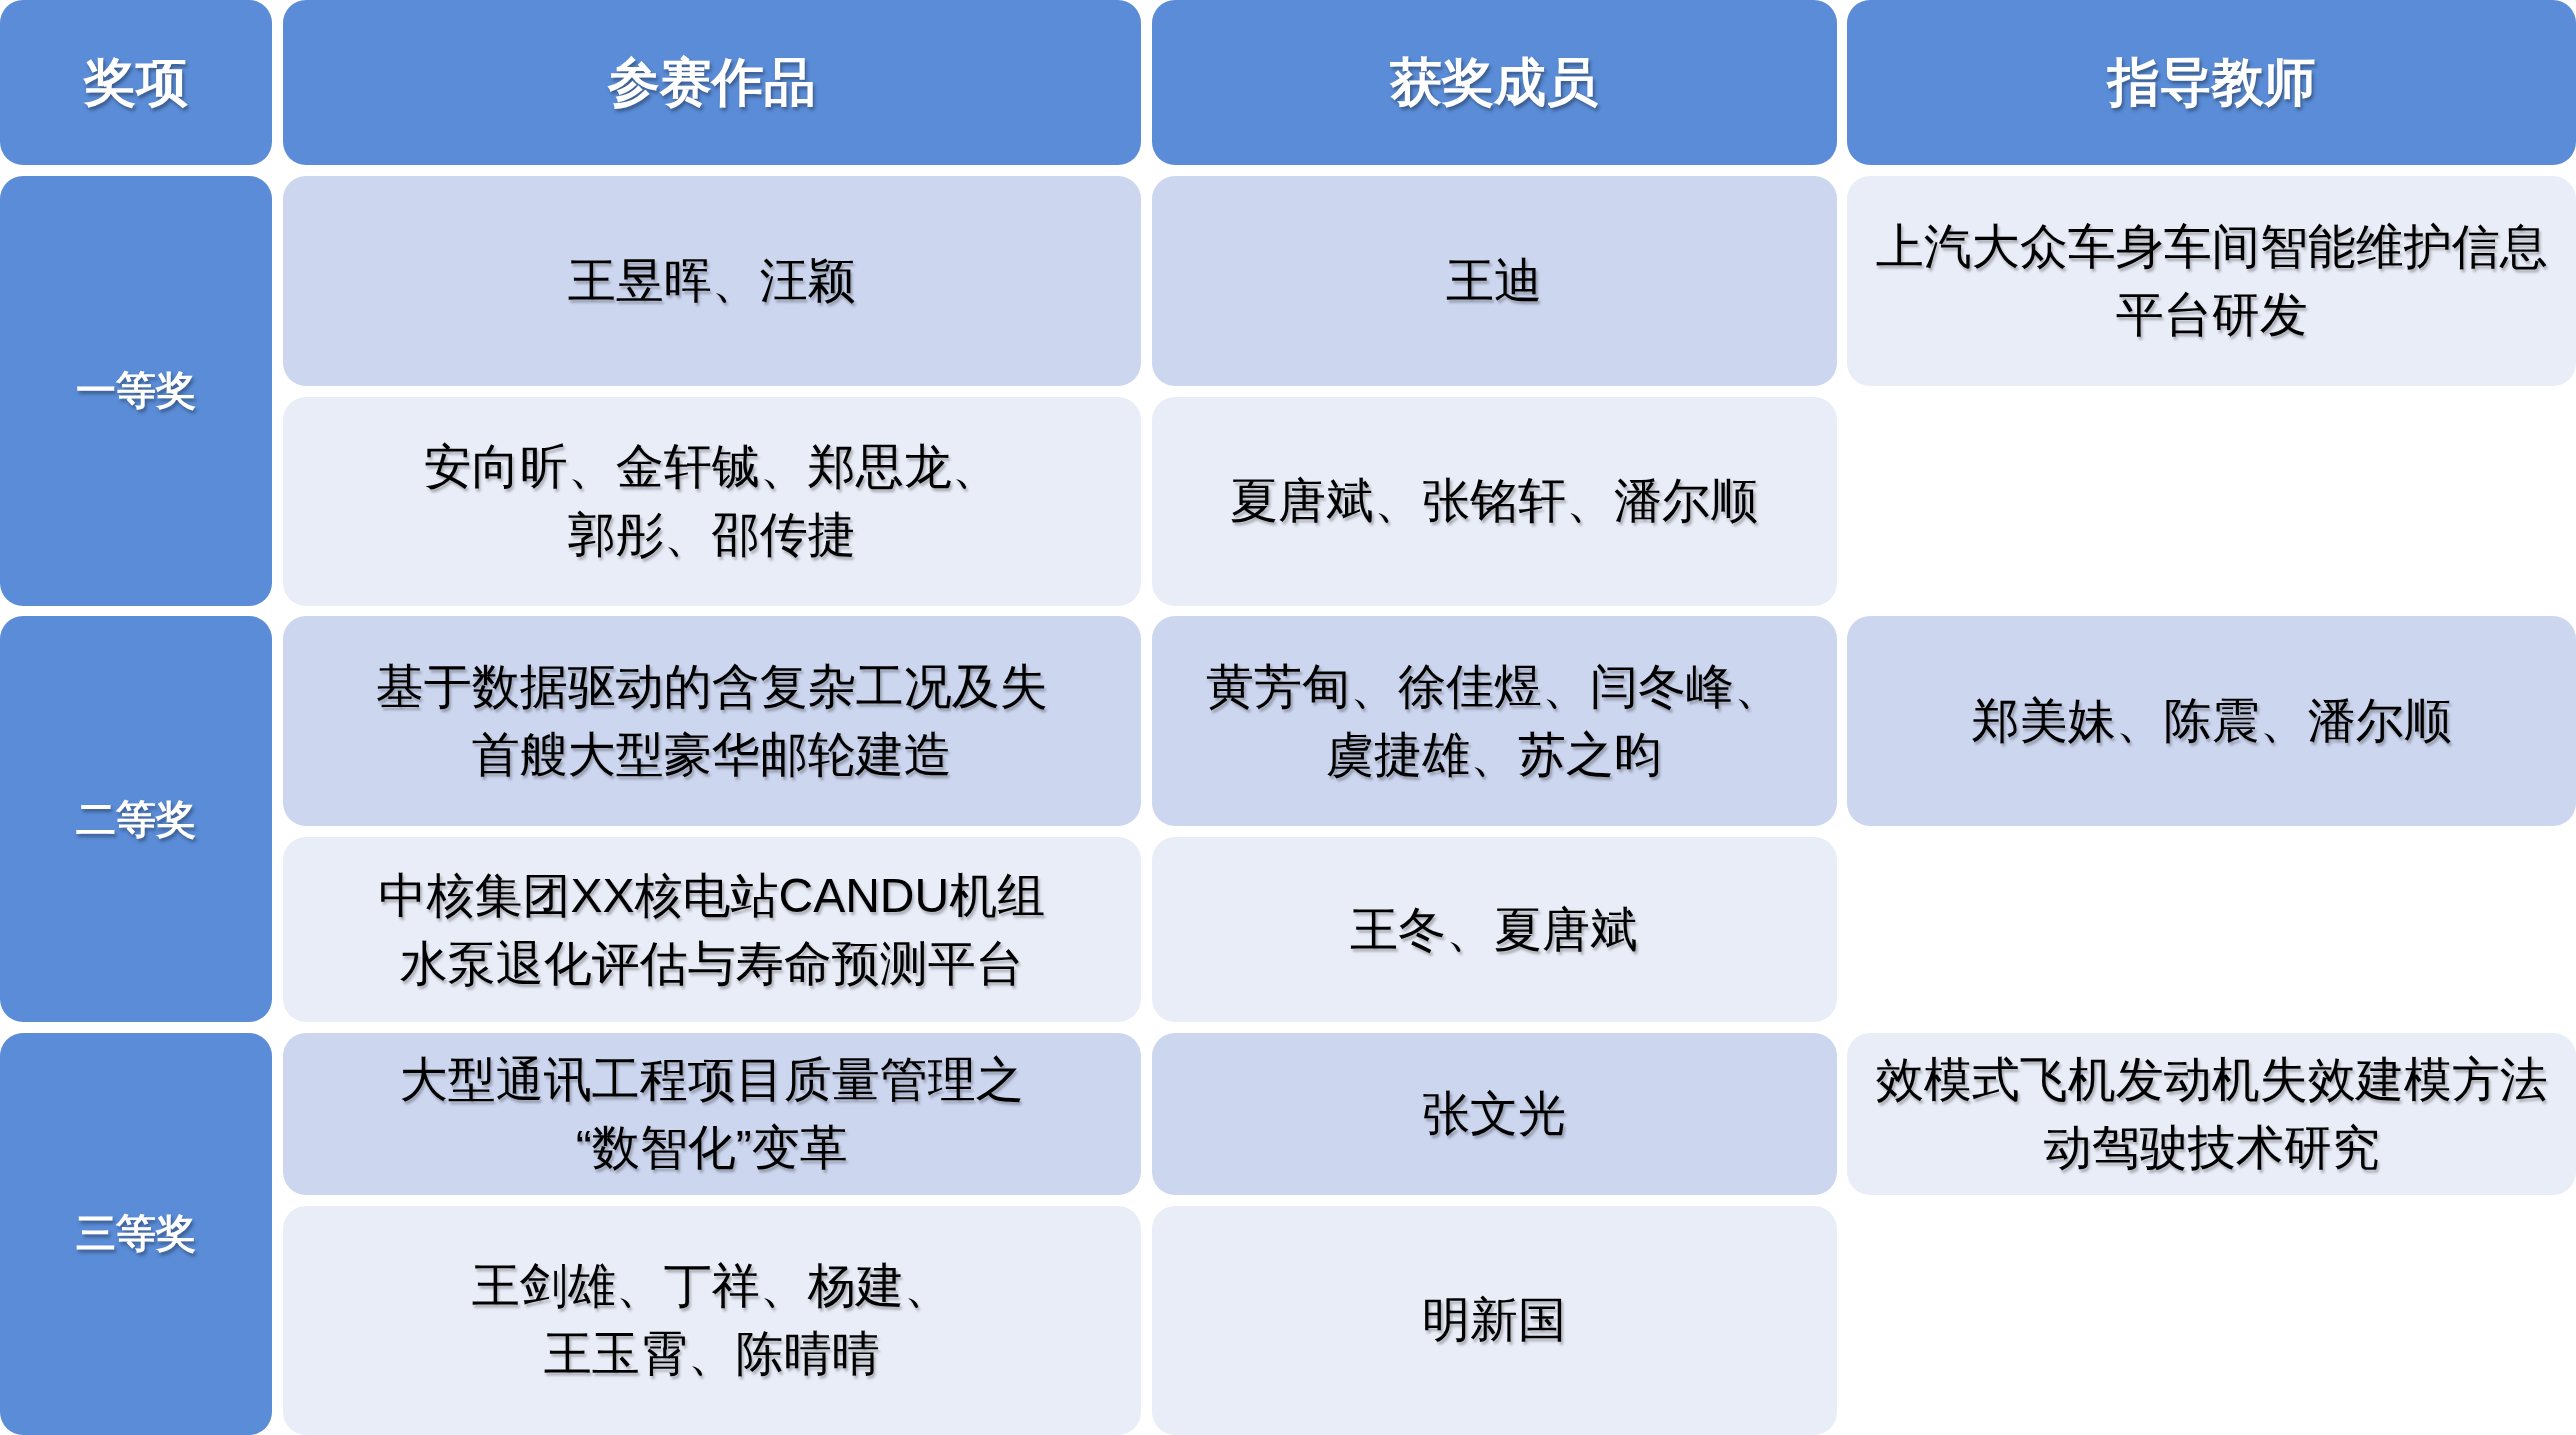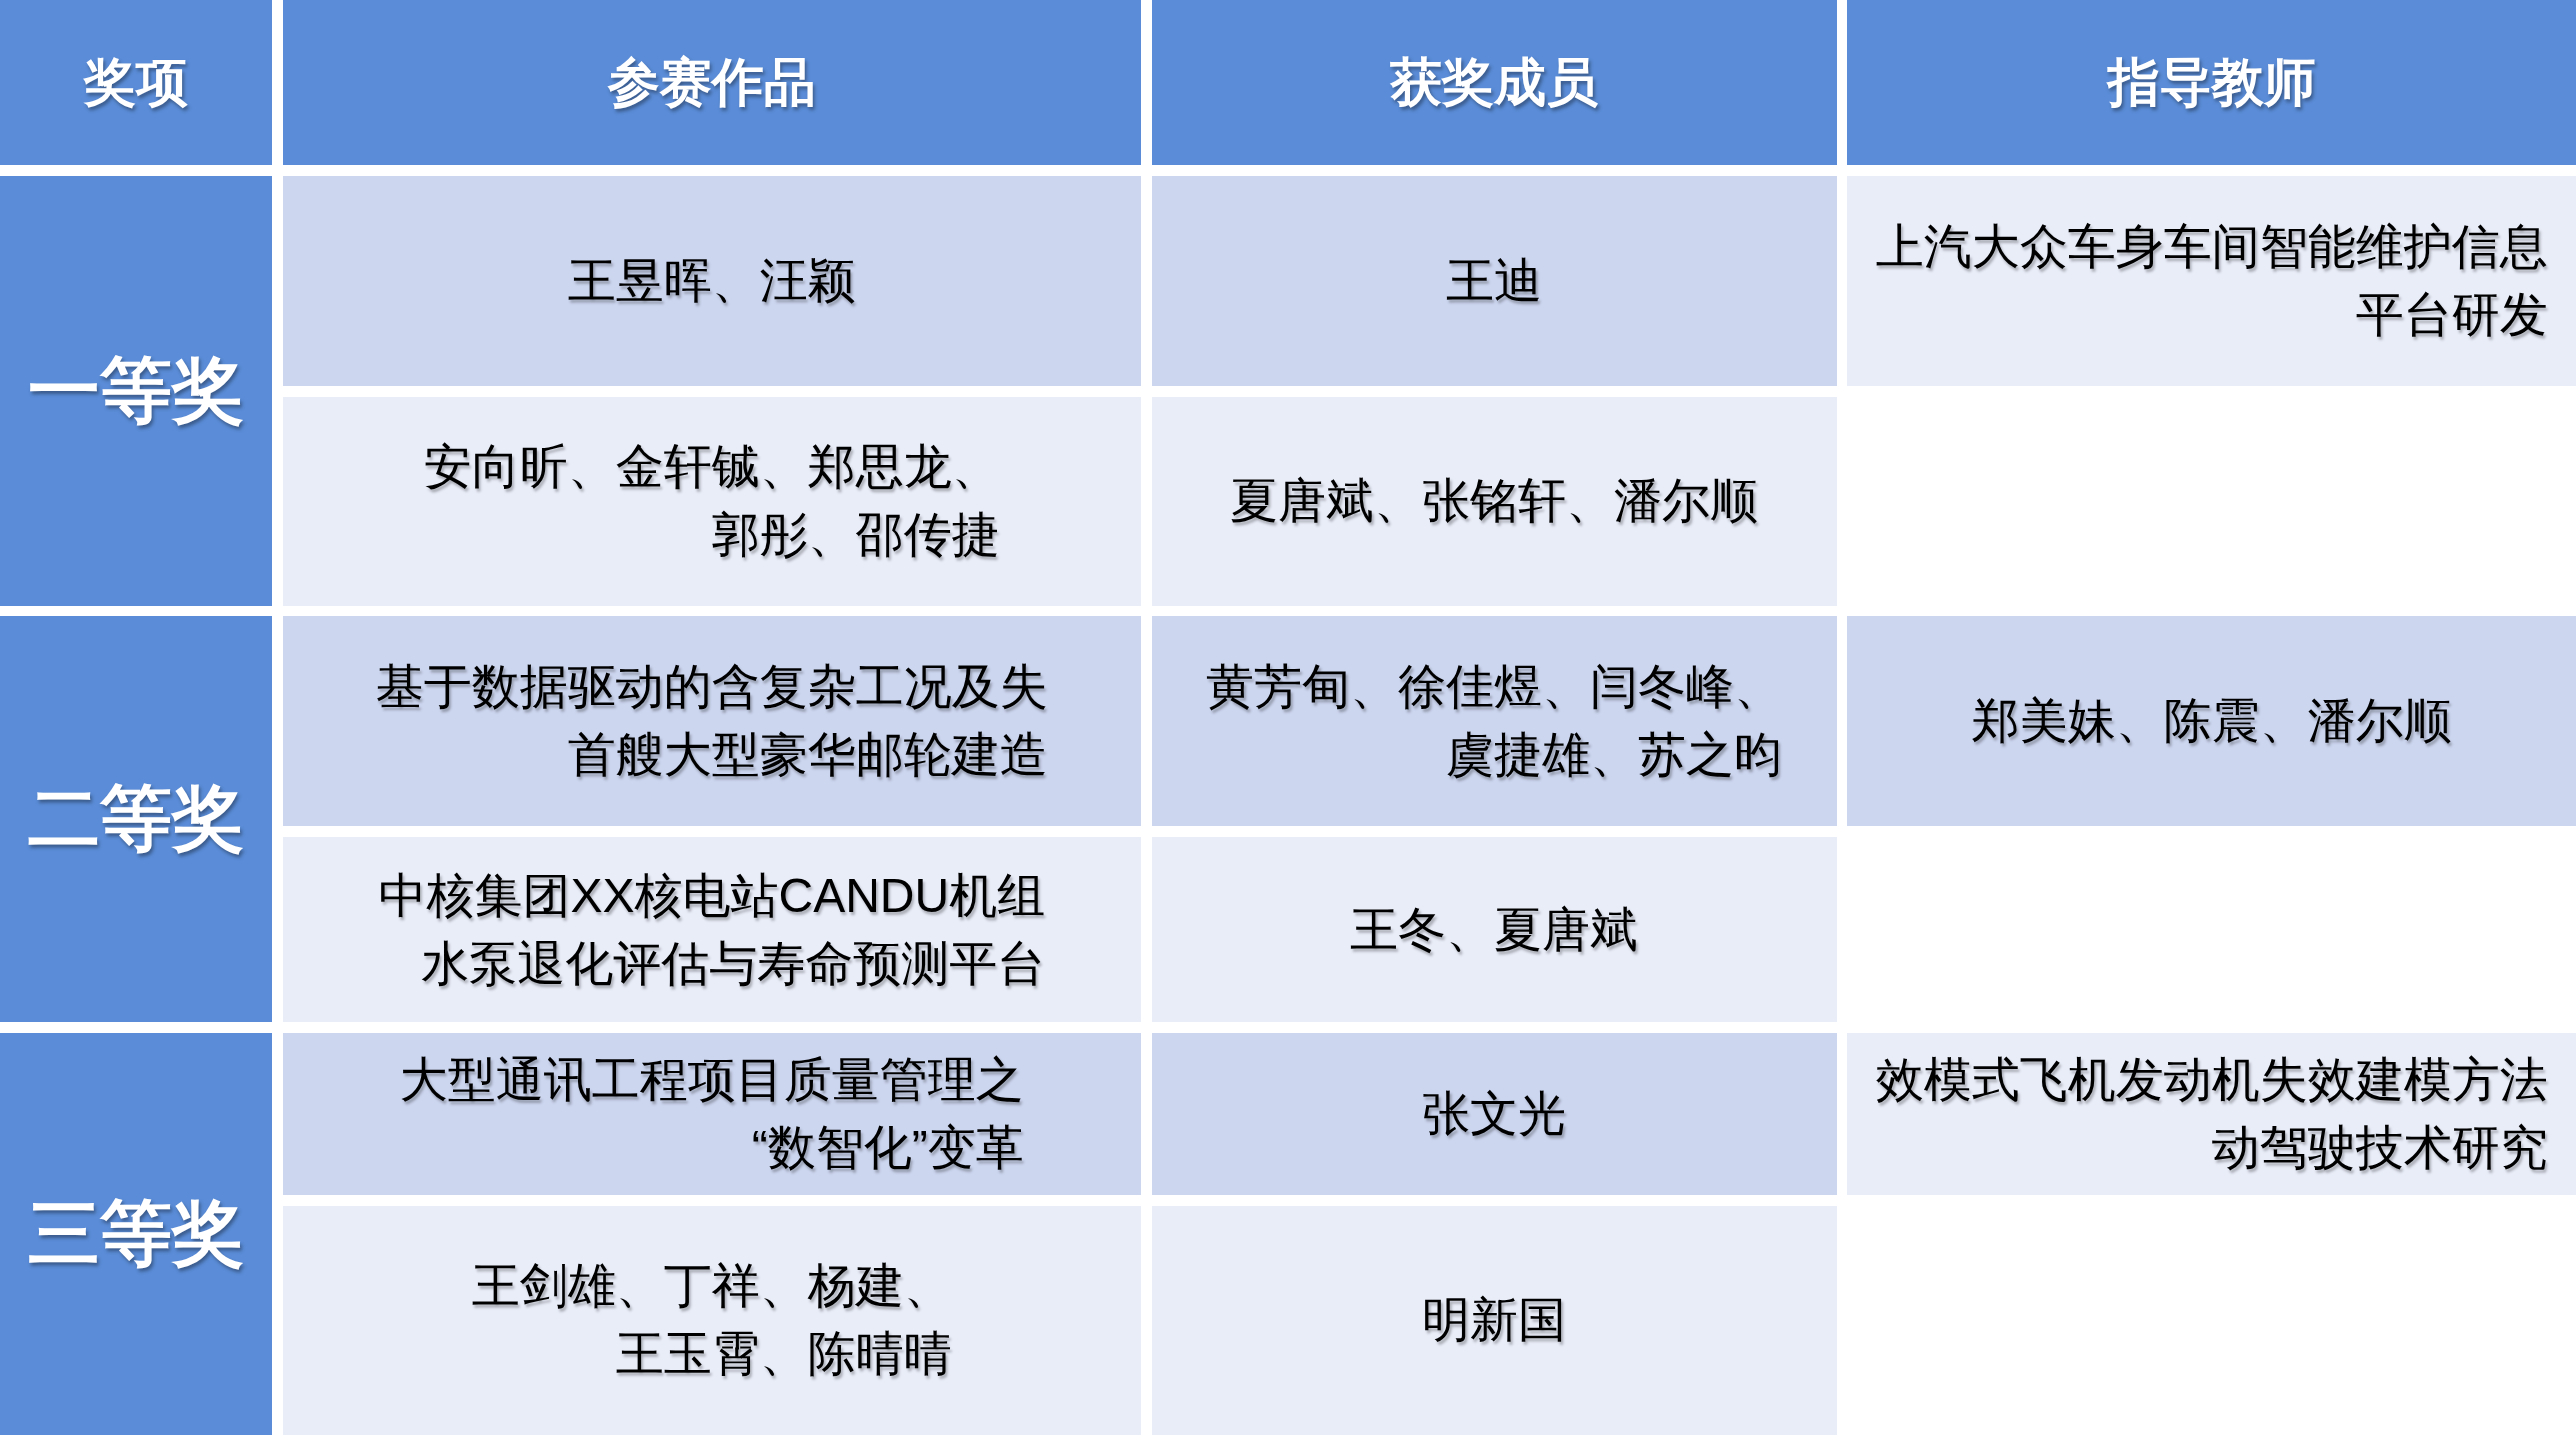--- a/index.html
+++ b/index.html
@@ -13,35 +13,36 @@
     display: grid;
     grid-template-columns: 272px 858px 685px 1fr;
     grid-template-rows: 165px 210px 209px 210px 185px 162px auto;
     gap: 10.8px 10.8px;
     background: #ffffff;
   }
   .cell {
     display: flex;
     align-items: center;
     justify-content: center;
-    text-align: right;
+    text-align: center;
     padding: 7.2px 16px;
     white-space: pre-line;
+    border-radius: 23px;
   }
   .header-cell {
     background: var(--header-bg);
     color: var(--header-text);
     font-size: 52px;
     font-weight: 700;
     text-shadow: 1.8px 2.7px 3.6px rgba(0,0,0,0.35);
   }
   .award-cell {
     background: var(--award-bg);
     color: var(--header-text);
-    font-size: 72px;
+    font-size: 40px;
     font-weight: 700;
     grid-column: 1;
     grid-row: span 2;
     text-shadow: 1.8px 2.7px 3.6px rgba(0,0,0,0.35);
   }
   .body-cell {
     color: var(--body-text);
     font-size: 48px;
     line-height: 1.42;
     text-shadow: 1.8px 2.7px 2.7px rgba(0,0,0,0.28);

